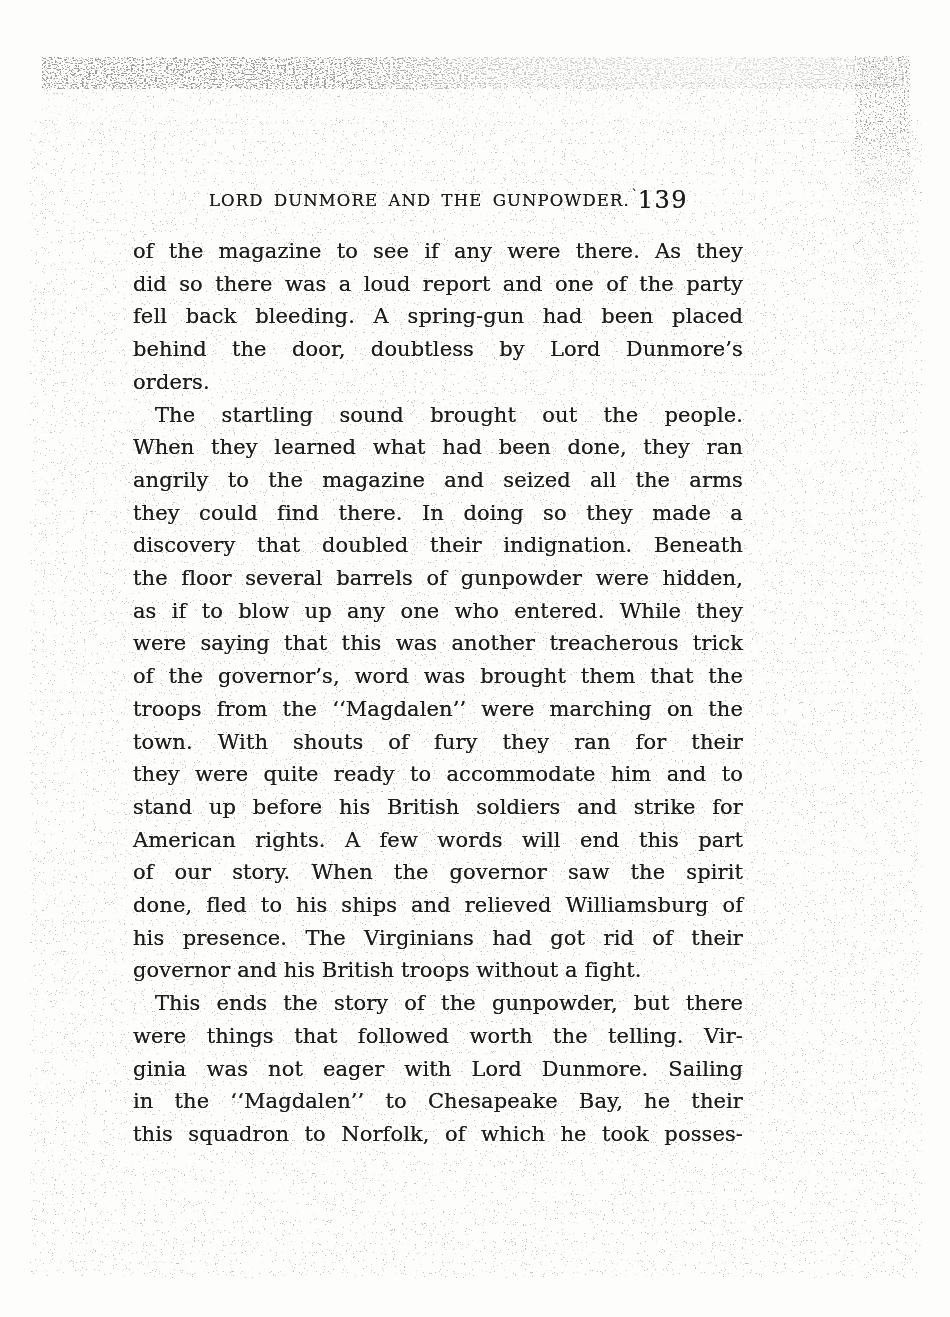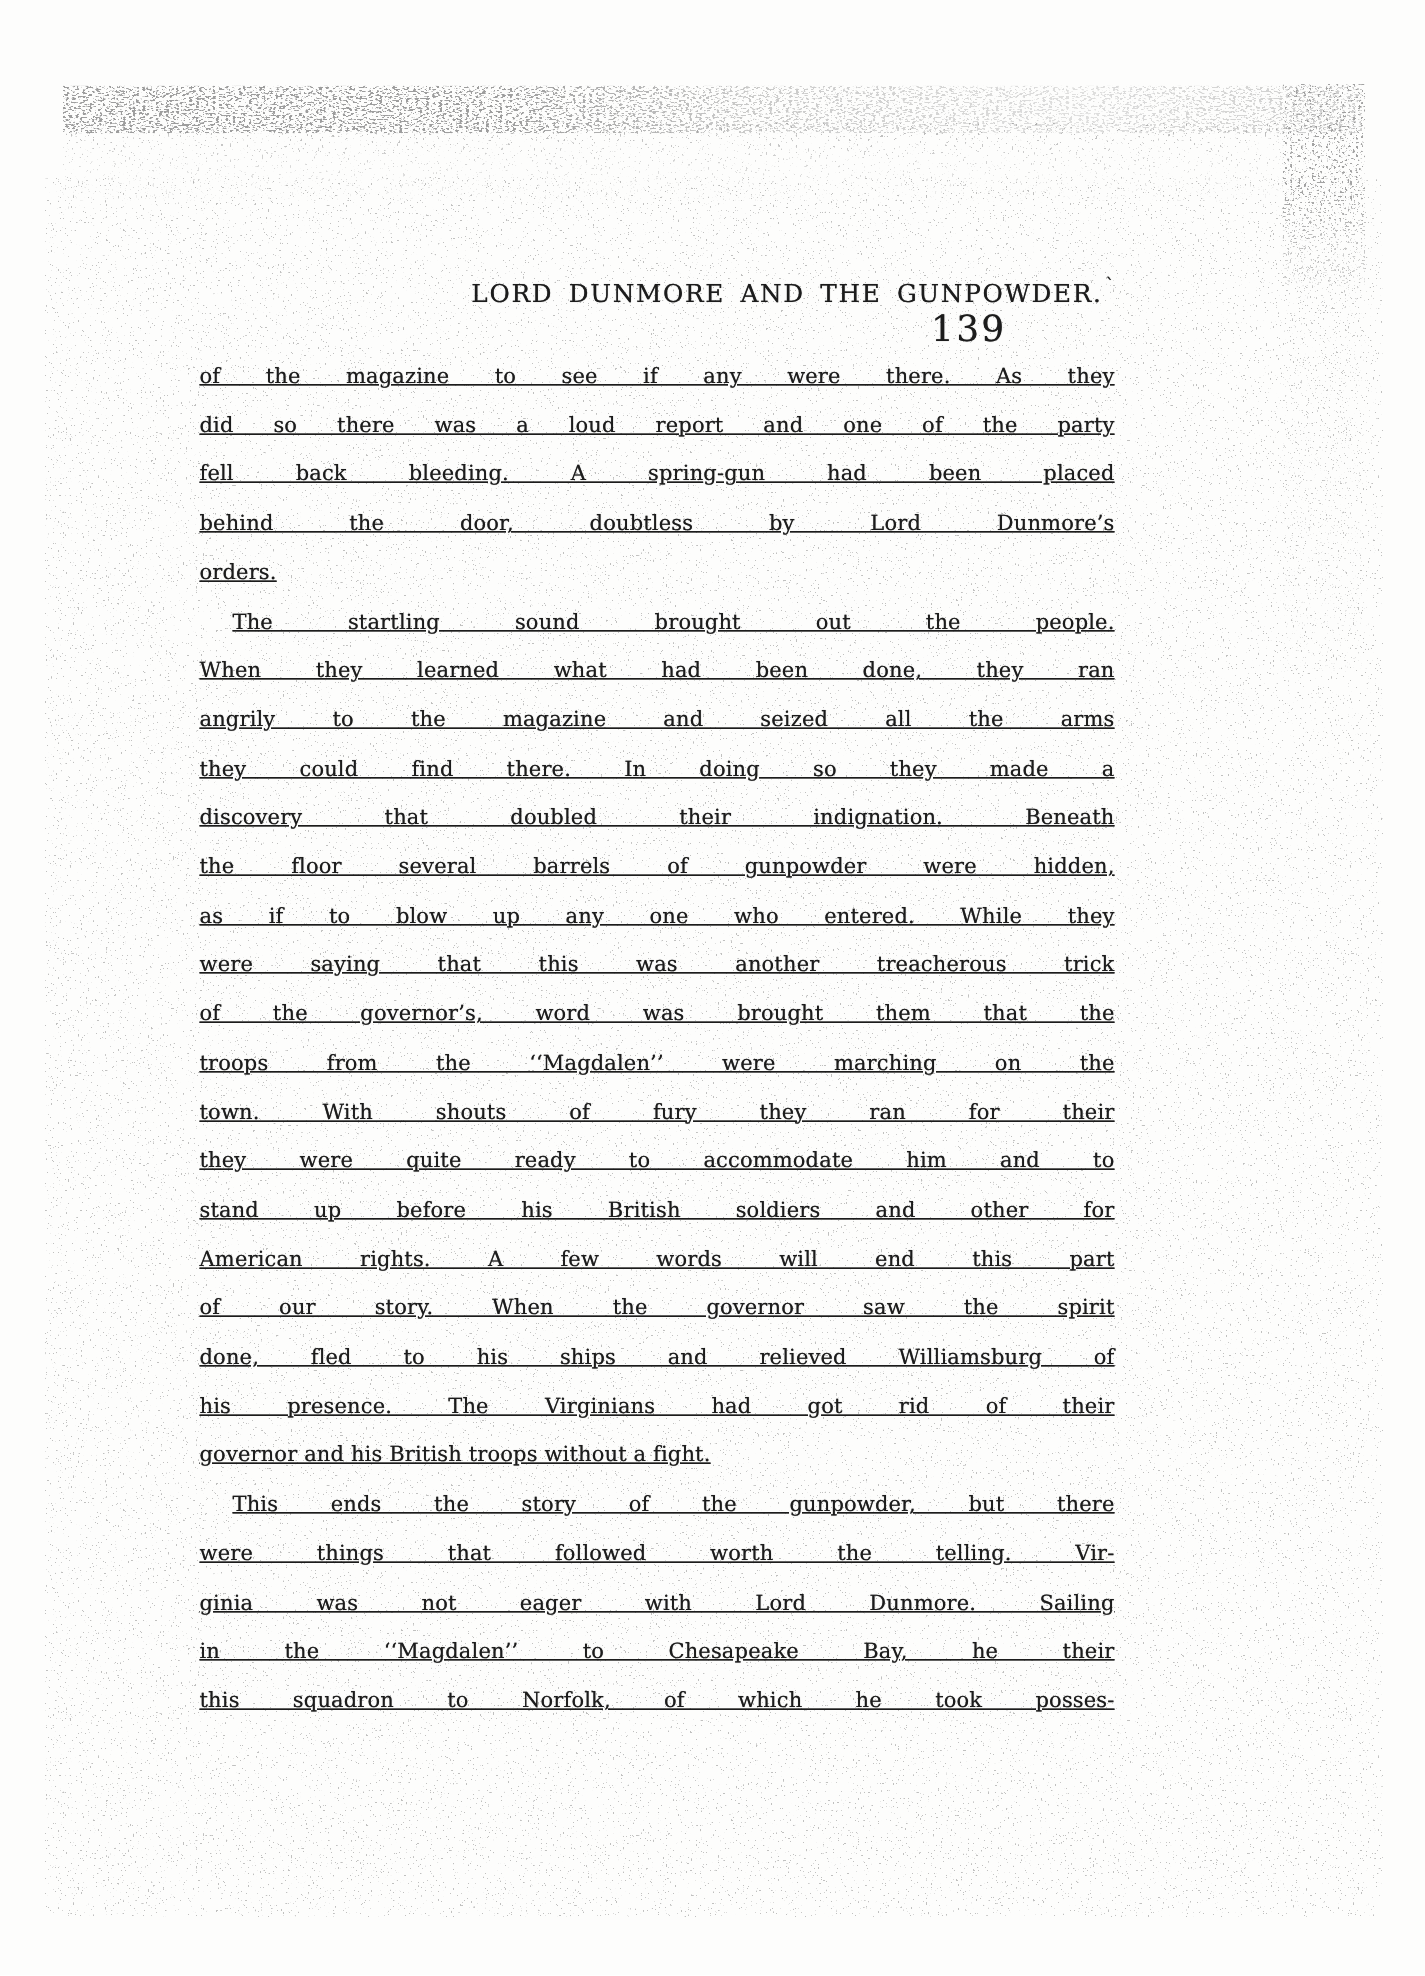--- a/index.html
+++ b/index.html
@@ -7,21 +7,21 @@
     position:relative;
     width:950px;height:1317px;
     background:var(--paper,#fdfdfc);
     color:var(--ink,#1c1c1c);
     overflow:hidden;
     font-family:"DejaVu Serif","Liberation Serif",serif;
   }
   
   .header{
     position:absolute;left:133px;top:186px;width:610px;
-    display:flex;align-items:flex-end;flex-direction:column;
+    display:flex;align-items:center;
   }
   .header-title{
     margin-left:76px;
     font-size:16.5px;
     letter-spacing:1.1px;
     word-spacing:4px;
     white-space:nowrap;
     text-shadow:0 0 0.45px rgba(20,20,20,.8);
   }
   .hdr-mark{
@@ -31,24 +31,23 @@
     letter-spacing:0;
   }
   .page-number{
     margin-left:auto;margin-right:72px;
     font-size:24px;letter-spacing:1.5px;
     text-shadow:0 0 0.45px rgba(20,20,20,.8);
   }
   
   .text-column{
     position:absolute;left:133px;top:235px;width:610px;
-    font-size:14px;line-height:32.7px;
+    font-size:21px;line-height:32.7px;
     letter-spacing:0.1px;
     text-shadow:0 0 0.45px rgba(20,20,20,.75);
-    text-decoration:underline;
   }
   .line{
     text-align:justify;
     text-align-last:justify;
   }
   .line.end{text-align-last:left;}
   .line.indent{text-indent:22px;}
   
   .noise{position:absolute;pointer-events:none;}
   .noise svg{display:block;width:100%;height:100%;}
@@ -141,21 +140,21 @@
       <div class="line">angrily to the magazine and seized all the arms</div>
       <div class="line">they could find there.  In doing so they made a</div>
       <div class="line">discovery that doubled their indignation.  Beneath</div>
       <div class="line">the floor several barrels of gunpowder were hidden,</div>
       <div class="line">as if to blow up any one who entered.  While they</div>
       <div class="line">were saying that this was another treacherous trick</div>
       <div class="line">of the governor’s, word was brought them that the</div>
       <div class="line">troops from the ‘‘Magdalen’’ were marching on the</div>
       <div class="line">town.  With shouts of fury they ran for their</div>
       <div class="line">they were quite ready to accommodate him and to</div>
-      <div class="line">stand up before his British soldiers and other for</div>
+      <div class="line">stand up before his British soldiers and strike for</div>
       <div class="line">American rights.  A few words will end this part</div>
       <div class="line">of our story.  When the governor saw the spirit</div>
       <div class="line">done, fled to his ships and relieved Williamsburg of</div>
       <div class="line">his presence.  The Virginians had got rid of their</div>
       <div class="line end">governor and his British troops without a fight.</div>
       <div class="line indent">This ends the story of the gunpowder, but there</div>
       <div class="line">were things that followed worth the telling.  Vir-</div>
       <div class="line">ginia was not eager with Lord Dunmore.  Sailing</div>
       <div class="line">in the ‘‘Magdalen’’ to Chesapeake Bay, he their</div>
       <div class="line">this squadron to Norfolk, of which he took posses-</div>

